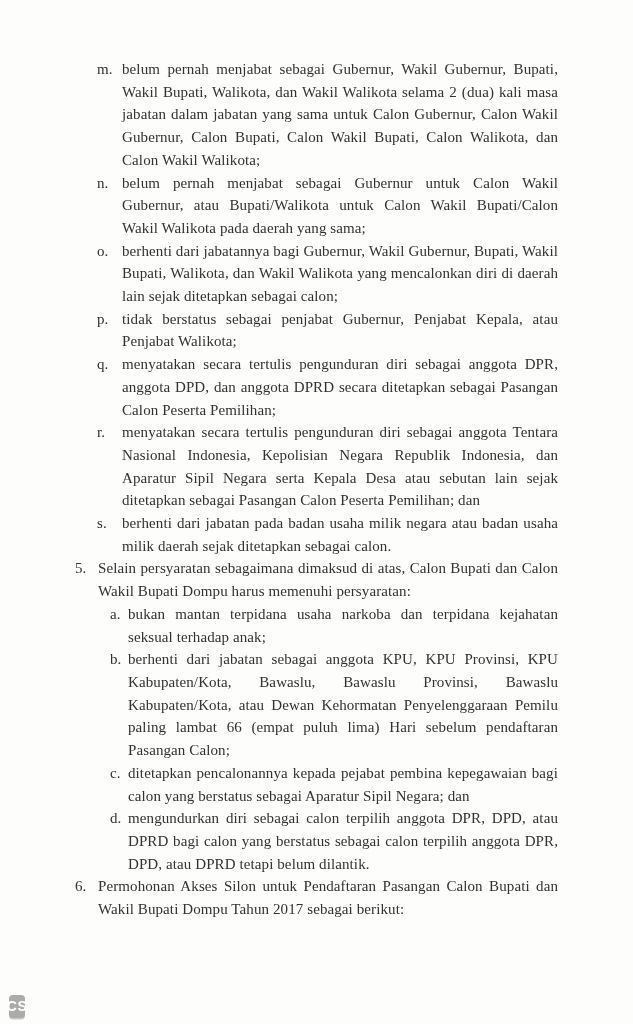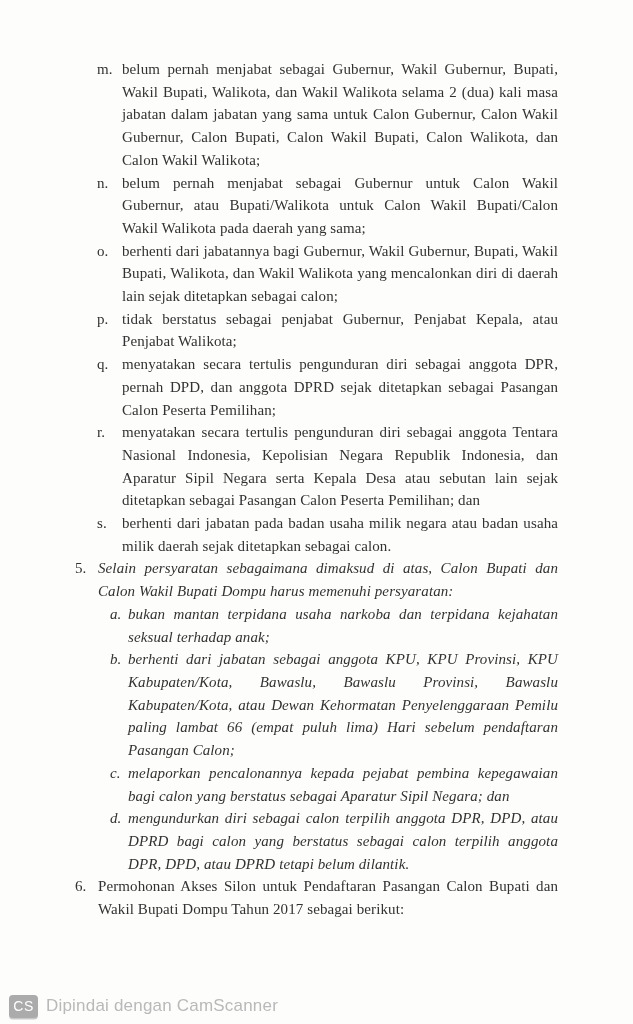--- a/index.html
+++ b/index.html
@@ -62,27 +62,27 @@
     position: absolute;
     left: 9px;
     bottom: 6px;
     height: 24px;
     display: flex;
     align-items: center;
     gap: 8px;
     font-family: "Liberation Sans", "DejaVu Sans", sans-serif;
   }
   .cs-badge {
-    width: 29px;
+    width: 16px;
     height: 23px;
     background: #ababab;
     border-radius: 4px;
     box-shadow: 0 1.5px 0 #c9c9c9;
     color: #ffffff;
-    font-weight: normal;
+    font-weight: bold;
     font-size: 14px;
     display: flex;
     align-items: center;
     justify-content: center;
     letter-spacing: 0.5px;
   }
   .cs-text {
     color: #b9b9b9;
     font-size: 17px;
     letter-spacing: 0.2px;
@@ -106,62 +106,61 @@
       <div class="item">
         <span class="marker">o.</span>
         <div class="itext">berhenti dari jabatannya bagi Gubernur, Wakil Gubernur, Bupati, Wakil Bupati, Walikota, dan Wakil Walikota yang mencalonkan diri di daerah lain sejak ditetapkan sebagai calon;</div>
       </div>
       <div class="item">
         <span class="marker">p.</span>
         <div class="itext">tidak berstatus sebagai penjabat Gubernur, Penjabat Kepala, atau Penjabat Walikota;</div>
       </div>
       <div class="item">
         <span class="marker">q.</span>
-        <div class="itext">menyatakan secara tertulis pengunduran diri sebagai anggota DPR, pernah DPD, dan anggota DPRD sejak ditetapkan sebagai Pasangan Calon Peserta Pemilihan;</div>
+        <div class="itext">menyatakan secara tertulis pengunduran diri sebagai anggota DPR, anggota DPD, dan anggota DPRD secara ditetapkan sebagai Pasangan Calon Peserta Pemilihan;</div>
       </div>
       <div class="item">
         <span class="marker">r.</span>
         <div class="itext">menyatakan secara tertulis pengunduran diri sebagai anggota Tentara Nasional Indonesia, Kepolisian Negara Republik Indonesia, dan Aparatur Sipil Negara serta Kepala Desa atau sebutan lain sejak ditetapkan sebagai Pasangan Calon Peserta Pemilihan; dan</div>
       </div>
       <div class="item">
         <span class="marker">s.</span>
         <div class="itext">berhenti dari jabatan pada badan usaha milik negara atau badan usaha milik daerah sejak ditetapkan sebagai calon.</div>
       </div>
     </div>
 
     <div class="numbered-list">
       <div class="item">
         <span class="marker">5.</span>
-        <div style="flex:1 1 auto;font-style:italic;">
+        <div style="flex:1 1 auto;">
           <div class="itext">Selain persyaratan sebagaimana dimaksud di atas, Calon Bupati dan Calon Wakil Bupati Dompu harus memenuhi persyaratan:</div>
           <div class="sub-list">
             <div class="item">
               <span class="marker">a.</span>
               <div class="itext">bukan mantan terpidana usaha narkoba dan terpidana kejahatan seksual terhadap anak;</div>
             </div>
             <div class="item">
               <span class="marker">b.</span>
               <div class="itext">berhenti dari jabatan sebagai anggota KPU, KPU Provinsi, KPU Kabupaten/Kota, Bawaslu, Bawaslu Provinsi, Bawaslu Kabupaten/Kota, atau Dewan Kehormatan Penyelenggaraan Pemilu paling lambat 66 (empat puluh lima) Hari sebelum pendaftaran Pasangan Calon;</div>
             </div>
             <div class="item">
               <span class="marker">c.</span>
-              <div class="itext">melaporkan pencalonannya kepada pejabat pembina kepegawaian bagi calon yang berstatus sebagai Aparatur Sipil Negara; dan</div>
+              <div class="itext">ditetapkan pencalonannya kepada pejabat pembina kepegawaian bagi calon yang berstatus sebagai Aparatur Sipil Negara; dan</div>
             </div>
             <div class="item">
               <span class="marker">d.</span>
               <div class="itext">mengundurkan diri sebagai calon terpilih anggota DPR, DPD, atau DPRD bagi calon yang berstatus sebagai calon terpilih anggota DPR, DPD, atau DPRD tetapi belum dilantik.</div>
             </div>
           </div>
         </div>
       </div>
       <div class="item">
         <span class="marker">6.</span>
         <div class="itext">Permohonan Akses Silon untuk Pendaftaran Pasangan Calon Bupati dan Wakil Bupati Dompu Tahun 2017 sebagai berikut:</div>
       </div>
     </div>
 
   </div>
 
   <div class="scan-footer">
     <div class="cs-badge">CS</div>
-    <div class="cs-text">Dipindai dengan CamScanner</div>
   </div>
 </div>
 
 </body></html>

